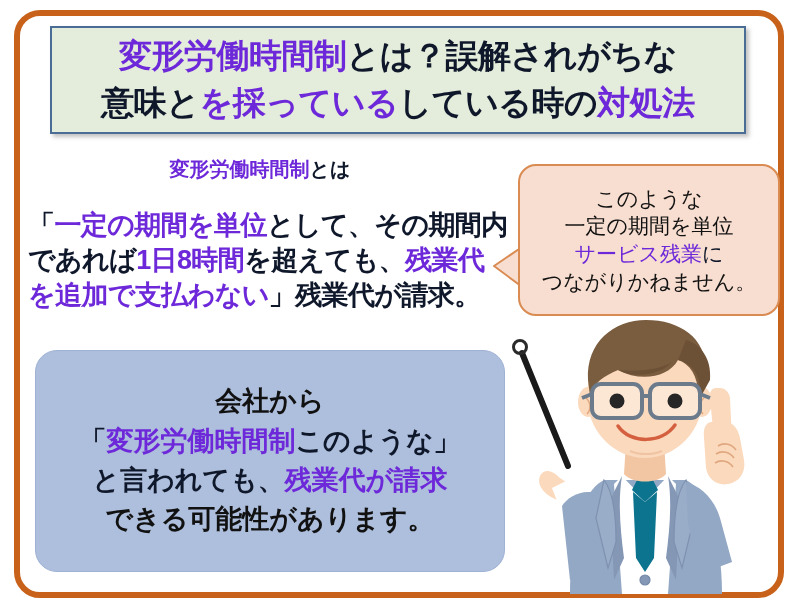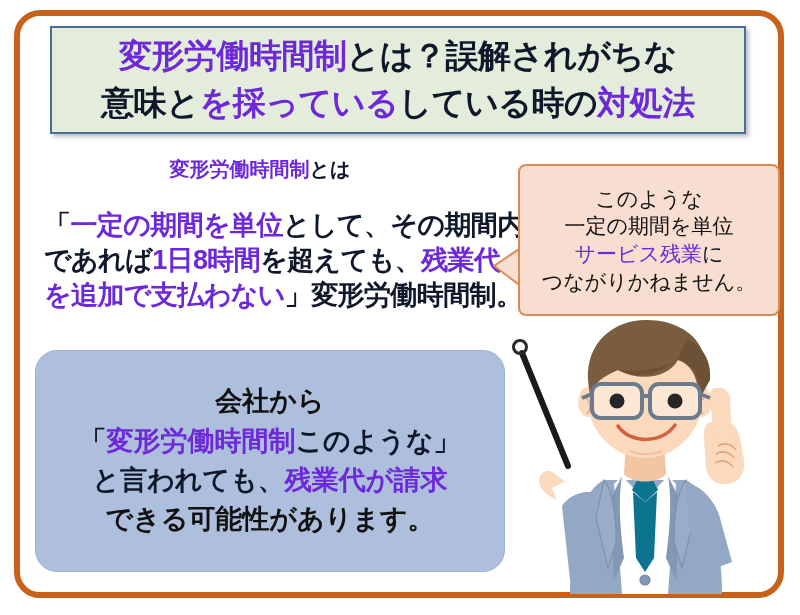--- a/index.html
+++ b/index.html
@@ -78,34 +78,33 @@
     top: 208px;
     width: 490px;
   }
   .body-line {
     font-size: 27px;
     line-height: 1.30;
     font-weight: 700;
     letter-spacing: -0.6px;
     white-space: nowrap;
     color: #111111;
-    margin-left: 16px;
   }
 
   
   .bubble {
     position: absolute;
     left: 518px;
     top: 164px;
     width: 262px;
     height: 152px;
     box-sizing: border-box;
     background: #f8ded0;
     border: 2px solid #d98b52;
-    border-radius: 8px;
+    border-radius: 18px;
     display: flex;
     flex-direction: column;
     align-items: center;
     justify-content: center;
   }
   .bubble-line {
     font-size: 21px;
     line-height: 1.32;
     font-weight: 400;
     white-space: nowrap;
@@ -177,21 +176,21 @@
   </div>
 
   <div class="body-para">
     <div class="body-line">
       <span class="blk">「</span><span class="red">一定の期間を単位</span><span class="blk">として、その期間内</span>
     </div>
     <div class="body-line">
       <span class="blk">であれば</span><span class="red">1日8時間</span><span class="blk">を超えても、</span><span class="red">残業代</span>
     </div>
     <div class="body-line">
-      <span class="red">を追加で支払わない</span><span class="blk">」変形労働時間制。</span>
+      <span class="red">を追加で支払わない</span><span class="blk">」残業代が請求。</span>
     </div>
   </div>
 
   <svg class="bubble-tail" viewBox="0 0 34 50">
     <path d="M33 2 L2 23 L33 46 Z" fill="#f8ded0" stroke="#d98b52" stroke-width="2" stroke-linejoin="round"></path>
     <rect x="26" y="1" width="10" height="46" fill="#f8ded0"></rect>
   </svg>
   <div class="bubble">
     <div class="bubble-line">このような</div>
     <div class="bubble-line">一定の期間を単位</div>

